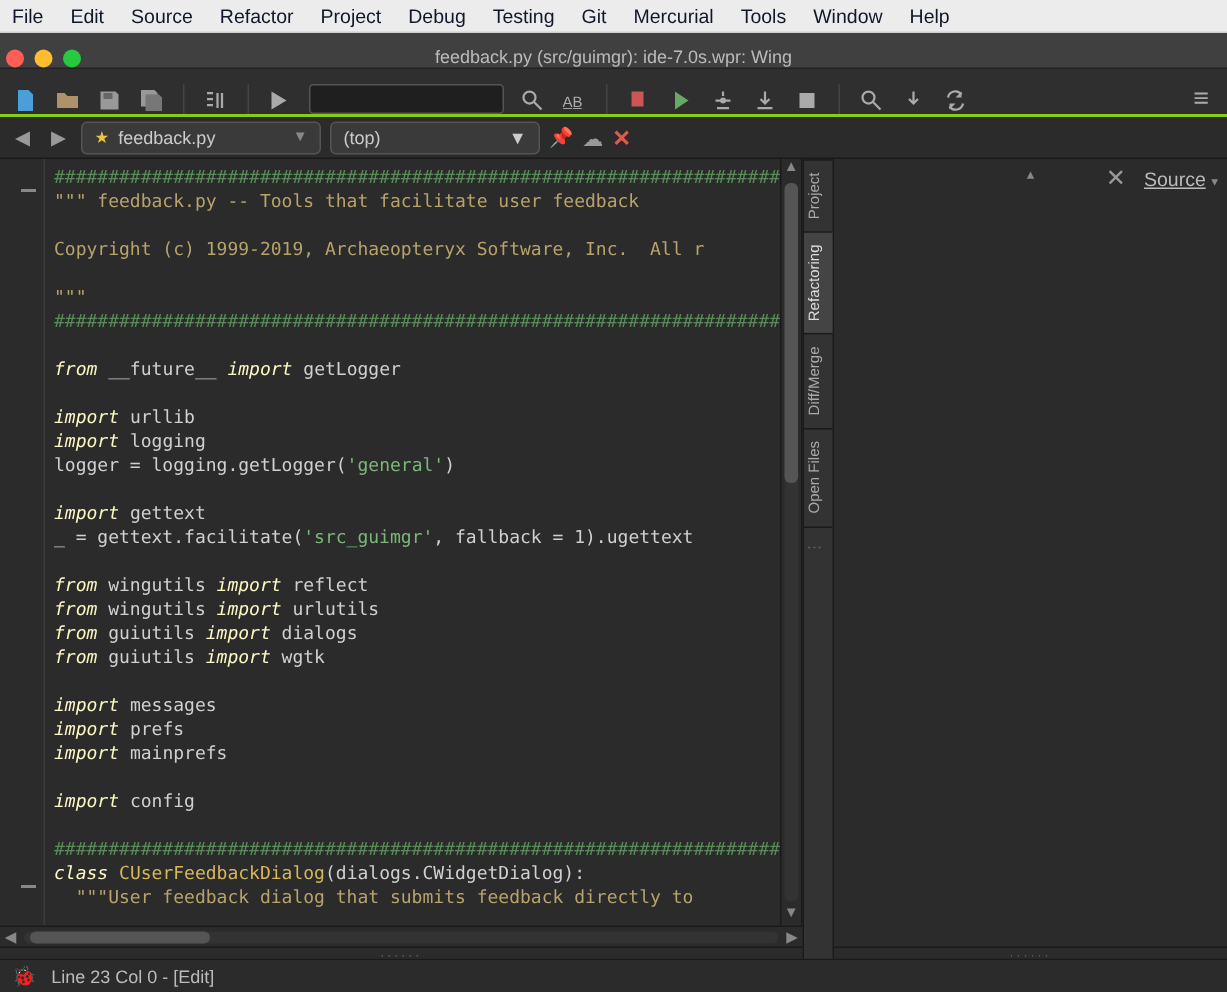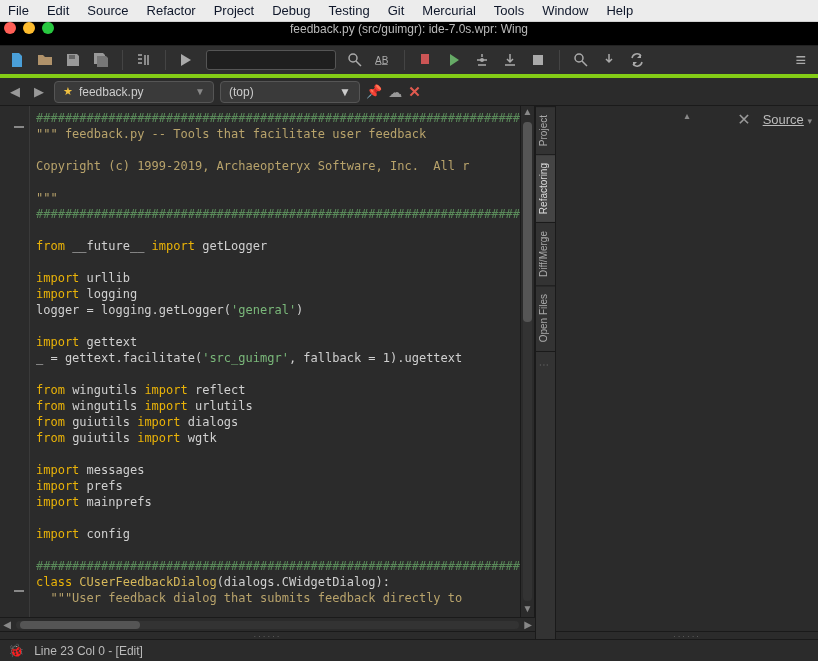--- a/index.html
+++ b/index.html
@@ -22,24 +22,24 @@
     display: flex;
     align-items: center;
     padding: 0 8px;
     gap: 18px;
     font-size: 13px;
     border-bottom: 1px solid #d0d0d0;
   }
   .menubar span { cursor: default; }
   
   .titlebar {
-    background: #000000;
+    background: #404040;
     height: 24px;
     display: flex;
-    align-items: flex-start;
+    align-items: flex-end;
     padding: 0 4px;
     position: relative;
     border-bottom: 1px solid #222;
   }
   .traffic { display: flex; gap: 7px; }
   .traffic div { width: 12px; height: 12px; border-radius: 50%; }
   .tl-close { background: #ff5f57; }
   .tl-min { background: #febc2e; }
   .tl-max { background: #28c840; }
   .titlebar-title {
@@ -48,24 +48,24 @@
     text-align: center;
     color: #bbb;
     font-size: 12px;
     pointer-events: none;
   }
   
   .toolbar {
     background: #2f2f2f;
     height: 32px;
     display: flex;
-    align-items: center;
+    align-items: flex-end;
     padding: 0 8px;
     gap: 10px;
-    border-bottom: 4px solid #84cc16;
+    border-bottom: 2px solid #84cc16;
   }
   .tb-icon {
     width: 18px; height: 18px;
     display: flex; align-items: center; justify-content: center;
     color: #aaa; cursor: pointer;
   }
   .tb-icon svg { width: 16px; height: 16px; }
   .tb-sep { width: 1px; height: 20px; background: #444; margin: 0 2px; }
   .search-box {
     width: 130px; height: 20px;
@@ -161,21 +161,21 @@
   }
   .fold-mark {
     position: absolute;
     left: 14px;
     width: 10px; height: 2px;
     background: #888;
   }
   
   .c-comment { color: #5a8a5a; }
   .c-docstr { color: #b8a36b; }
-  .c-kw { color: #eab308; }
+  .c-kw { color: #fef9c3; font-style: italic; }
   .c-str { color: #7ab87a; }
   .c-cls { color: #d6b85a; }
   .hscroll {
     height: 14px;
     background: #2b2b2b;
     border-top: 1px solid #1a1a1a;
     display: flex;
     align-items: center;
   }
   .hscroll .thumb { width: 120px; height: 8px; background: #555; border-radius: 4px; margin-left: 4px;}

